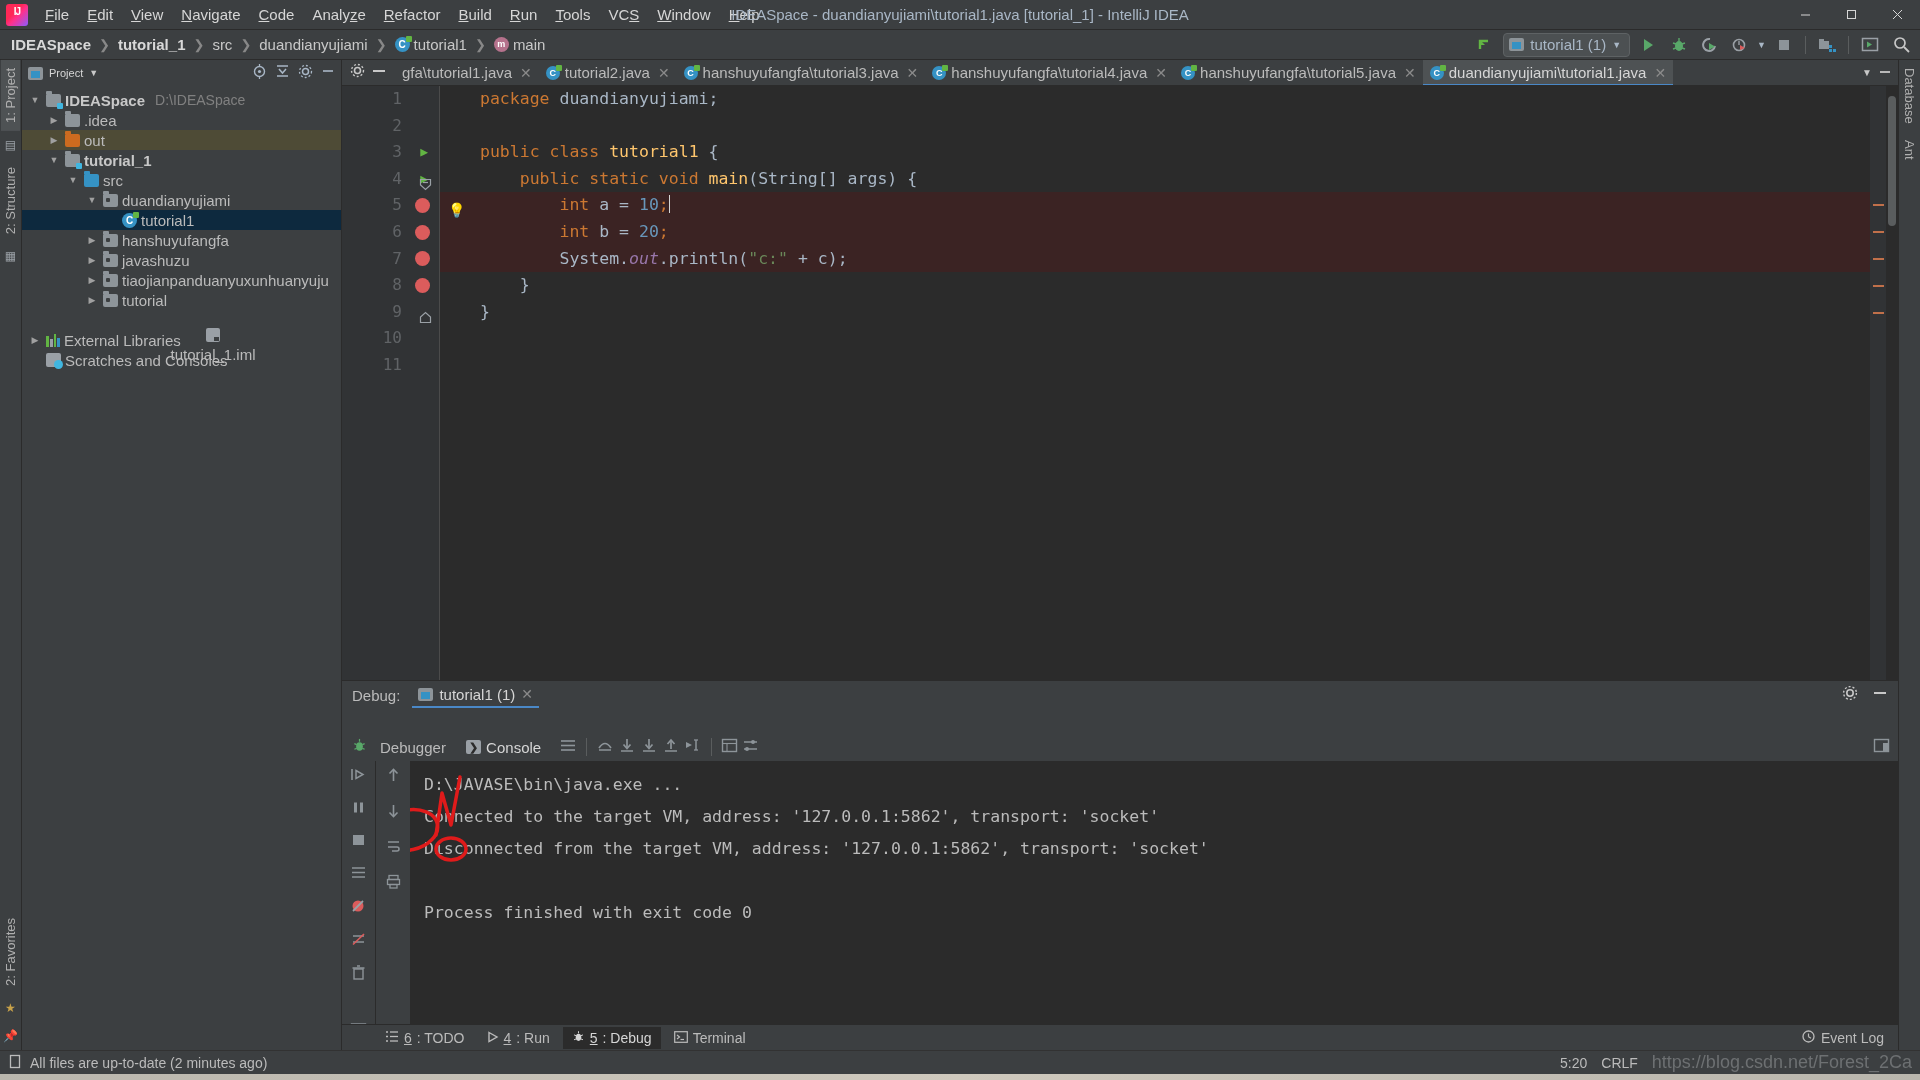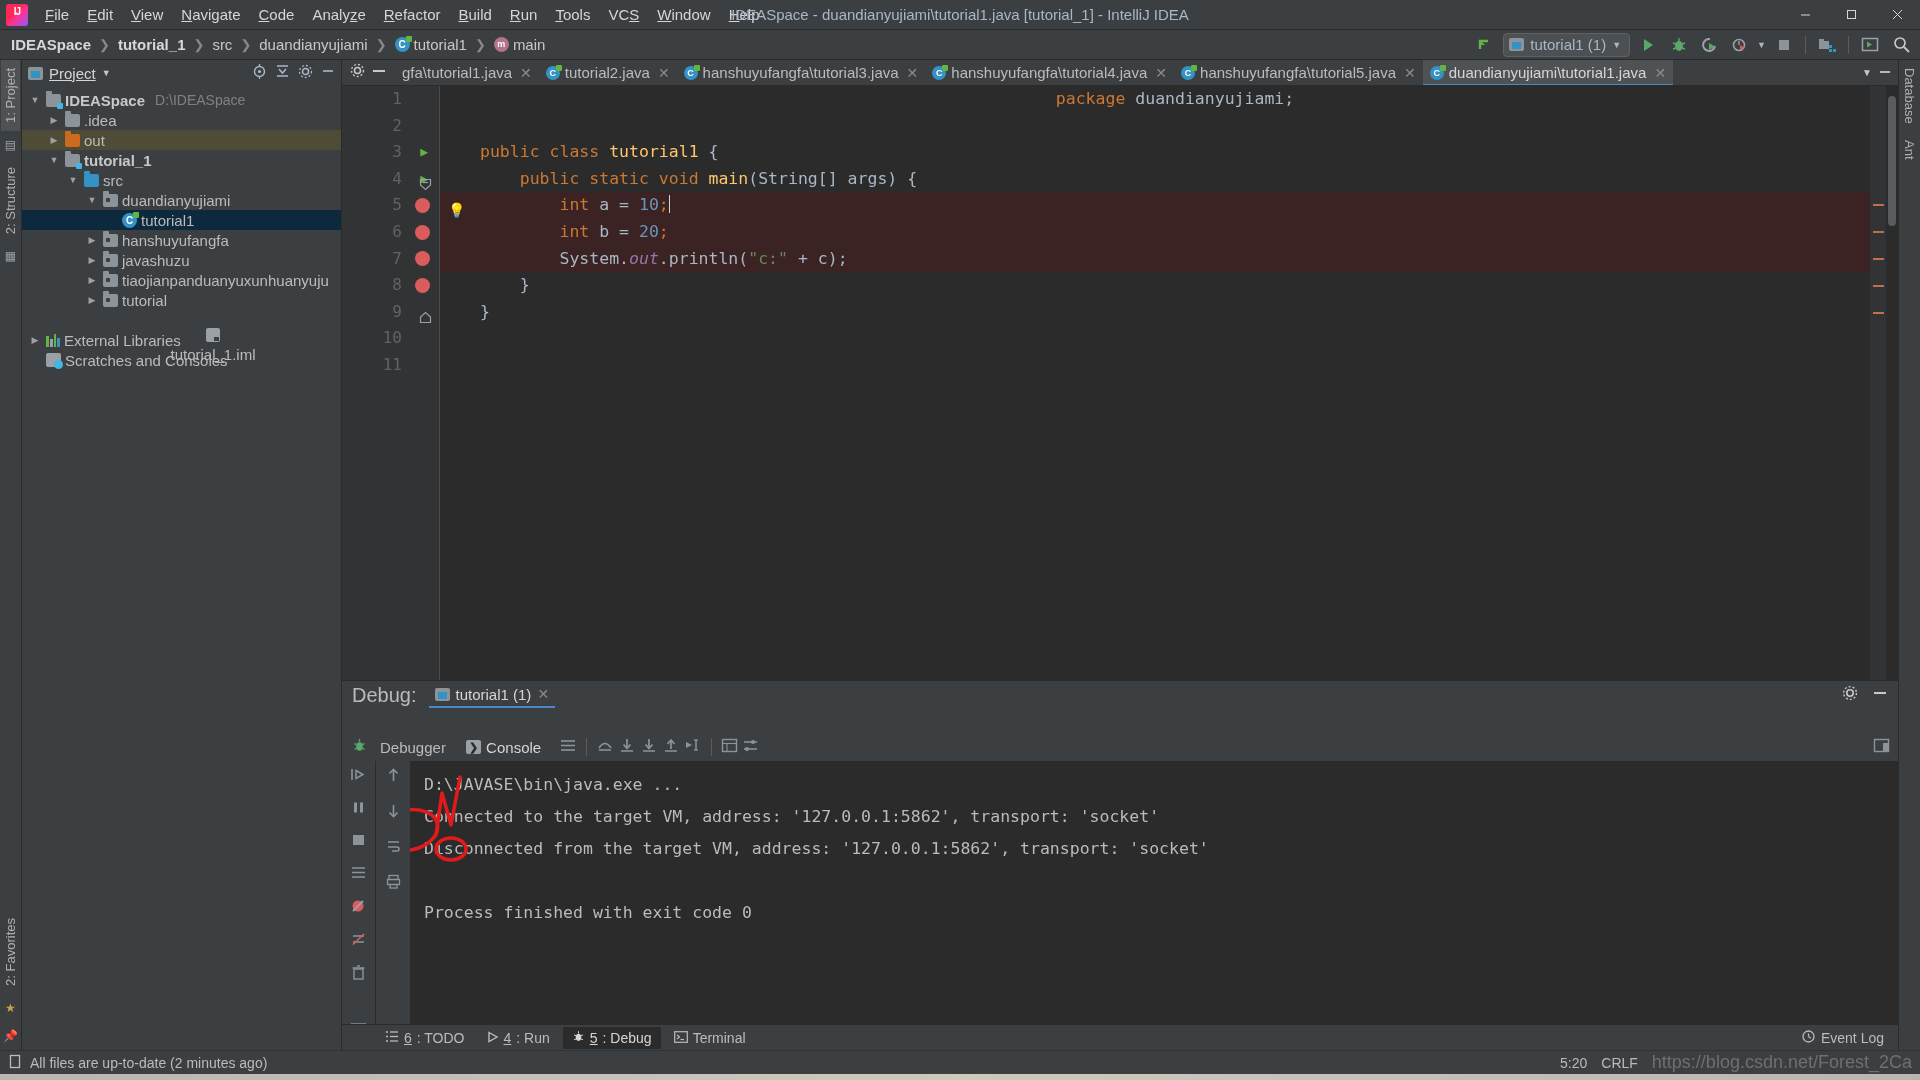--- a/index.html
+++ b/index.html
@@ -52,21 +52,21 @@
               display:flex; align-items:center; gap:5px; }
   .rail-tab.active { background:#4e5254; }
   .rail-tab.rot180 { transform:rotate(180deg); }
   .rail-ico { font-size:12px; color:#9aa0a6; margin:7px 0; }
   .rail-spacer { flex:1; }
 
   
   .project-panel { width:320px; background:#3c3f41; display:flex; flex-direction:column;
                    border-right:1px solid #2b2b2b; flex:0 0 320px; }
   .pp-header { height:26px; display:flex; align-items:center; padding:0 6px; gap:6px; }
-  .pp-title { font-size:15px; color:#d6d6d6;text-decoration:underline; }
+  .pp-title { font-size:11px; color:#d6d6d6; }
   .pp-hdr-right { margin-left:auto; display:flex; align-items:center; gap:8px; }
   .tree { flex:1; overflow:hidden; padding-top:4px; font-size:15px; }
   .trow { height:20px; display:flex; align-items:center; gap:4px; padding-left:6px; white-space:nowrap; }
   .trow.sel { background:#0d293e; }
   .trow.hl  { background:#4e4b36; }
   .twist { width:14px; text-align:center; font-size:9px; color:#a0a0a0; flex:0 0 14px; }
   .tlabel { color:#bbbbbb; }
   .tlabel.b { font-weight:bold; color:#c8c8c8; }
   .tsub { color:#808080; font-size:14px; margin-left:6px; }
 
@@ -134,21 +134,21 @@
   
   .markers { width:16px; flex:0 0 16px; background:#313335; position:relative; }
   .mk { position:absolute; right:2px; width:11px; height:2px; background:#c0704a; }
   .scroll-right { width:12px; flex:0 0 12px; background:#2b2b2b; position:relative; }
   .sb-thumb { position:absolute; top:10px; left:2px; width:8px; height:130px; background:#5a5d5e; border-radius:4px; }
 
   
   .debug-panel { height:370px; flex:0 0 370px; background:#3c3f41; display:flex; flex-direction:column;
                  border-top:1px solid #2b2b2b; }
   .dp-header { height:28px; display:flex; align-items:center; padding:0 10px; gap:12px; flex:0 0 28px; }
-  .dp-label { font-size:20px; color:#bbbbbb; }
+  .dp-label { font-size:15px; color:#bbbbbb; }
   .dp-tab { display:flex; align-items:center; gap:6px; font-size:15px; color:#d6d6d6;
             padding:3px 6px; border-bottom:2px solid #4a88c7; }
   .dp-tab .x { color:#8b8b8b; font-size:14px; }
   .winico { width:15px; height:13px; flex:0 0 15px; background:#8d9499; border-radius:2px; position:relative; }
   .winico::after { content:""; position:absolute; left:3px; top:4px; right:3px; bottom:2px; background:#3592c4; }
   .dp-hdr-right { margin-left:auto; display:flex; align-items:center; gap:14px; }
 
   .dp-toolbar { height:28px; display:flex; align-items:center; gap:4px; padding:0 8px; flex:0 0 28px;margin-top:24px; }
   .dbg-ico { width:18px; text-align:center; }
   .dp-tabbtn { font-size:15px; color:#bbbbbb; padding:2px 8px; display:flex; align-items:center; gap:5px; }
@@ -591,21 +591,21 @@
             <div class="gl" style="position: relative;"></div>
             <div class="gl" style="position: relative;">
               <span class="fold"><svg width="13" height="13" viewBox="0 0 13 13">
                   <path d="M1.5 11.5 H11.5 V6 L6.5 1.5 L1.5 6 Z" fill="none" stroke="#9aa0a6" stroke-width="1.2"></path>
                 </svg></span>
             </div>
             <div class="gl" style="position: relative;"></div>
             <div class="gl" style="position: relative;"></div>
           </div>
         <div class="code-lines" id="code-lines">
-            <div class="ln" style="position: relative; padding-left: 40px; text-align: center;"><span class="kw">package</span><span class="txt"> duandianyujiami;</span></div>
+            <div class="ln" style="position: relative; padding-left: 40px;"><span class="kw">package</span><span class="txt"> duandianyujiami;</span></div>
             <div class="ln" style="position: relative; padding-left: 40px;"></div>
             <div class="ln" style="position: relative; padding-left: 40px;"><span class="kw">public class</span><span class="txt"> </span><span class="txt" style="color:#ffc66d">tutorial1</span><span class="txt"> {</span></div>
             <div class="ln" style="position: relative; padding-left: 40px;"><span class="txt">    </span><span class="kw">public static void</span><span class="txt"> </span><span style="color:#ffc66d">main</span><span class="txt">(String[] args) {</span></div>
             <div class="ln hl-line" style="position: relative; padding-left: 40px;"><span class="bulb">💡</span><span class="txt">        </span><span class="kw">int</span><span class="txt"> a = </span><span class="num2">10</span><span class="kw">;</span><span class="caret"></span></div>
             <div class="ln hl-line" style="position: relative; padding-left: 40px;"><span class="txt">        </span><span class="kw">int</span><span class="txt"> b = </span><span class="num2">20</span><span class="kw">;</span></div>
             <div class="ln hl-line" style="position: relative; padding-left: 40px;"><span class="txt">        System.</span><span class="fld">out</span><span class="txt">.println(</span><span class="str">"c:"</span><span class="txt"> + c);</span></div>
             <div class="ln" style="position: relative; padding-left: 40px;"><span class="txt">    }</span></div>
             <div class="ln" style="position: relative; padding-left: 40px;"><span class="txt">}</span></div>
             <div class="ln" style="position: relative; padding-left: 40px;"></div>
           </div>

